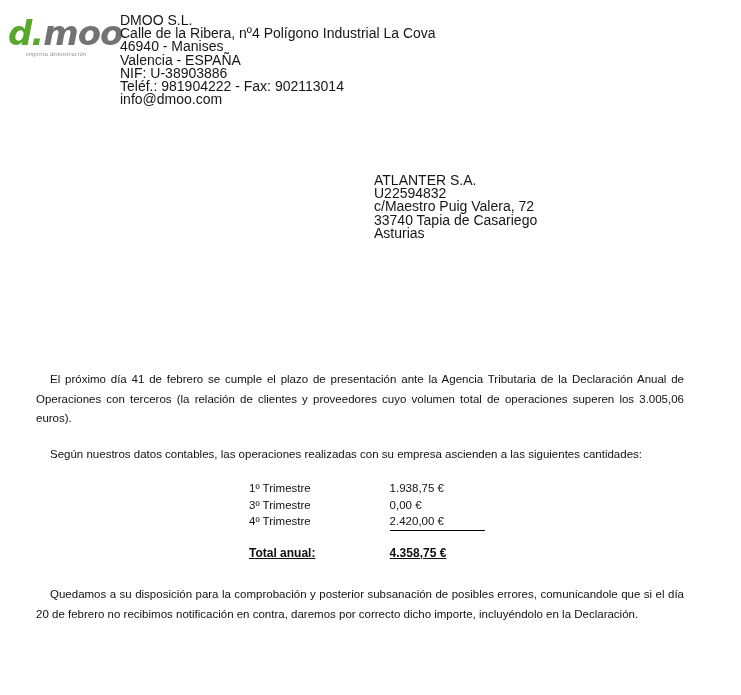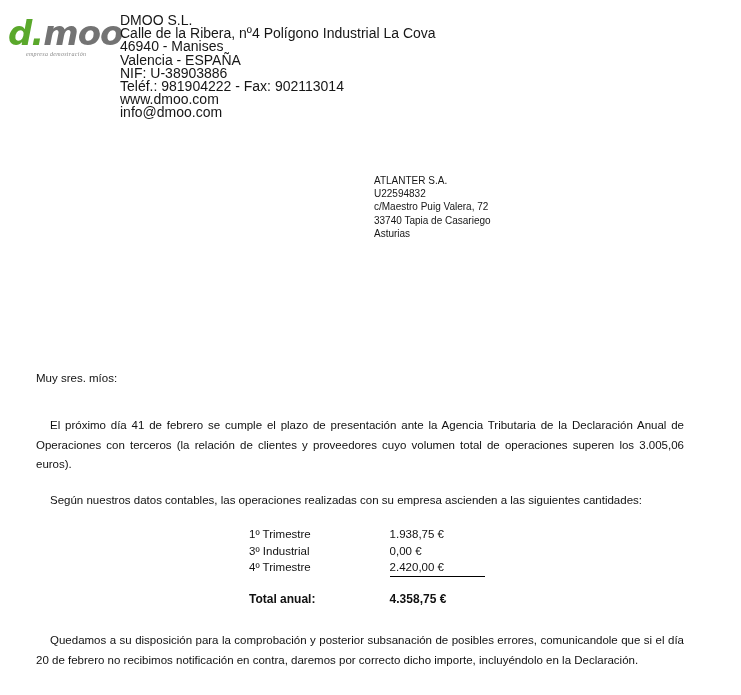--- a/index.html
+++ b/index.html
@@ -73,21 +73,21 @@
     color: #161616;
     white-space: nowrap;
   }
   .sender-line { display: block; }
 
   
   .recipient-block {
     position: absolute;
     left: 374px;
     top: 174px;
-    font-size: 10px;
+    font-size: 14px;
     line-height: 13.2px;
     color: #161616;
     white-space: nowrap;
   }
   .recipient-line { display: block; }
 
   
   .body-area {
     position: absolute;
     left: 36px;
@@ -133,20 +133,21 @@
   }
   .amounts .q-value {
     text-align: left;
     white-space: nowrap;
     padding-right: 6px;
   }
   .amounts tr.total-row td {
     font-weight: bold;
     font-size: 12px;
     padding-top: 9px;
+    text-decoration: underline;
   }
   .amounts tr.rule-row td {
     padding: 0;
     height: 5px;
   }
   .rule-cell {
     border-top: 1px solid #000000;
     height: 0;
     font-size: 0;
     line-height: 0;
@@ -168,49 +169,47 @@
       <div class="logo-tagline">empresa demostración</div>
     </div>
 
     <div class="sender-block">
       <span class="sender-line">DMOO S.L.</span>
       <span class="sender-line">Calle de la Ribera, nº4 Polígono Industrial La Cova</span>
       <span class="sender-line">46940 - Manises</span>
       <span class="sender-line">Valencia - ESPAÑA</span>
       <span class="sender-line">NIF: U-38903886</span>
       <span class="sender-line">Teléf.: 981904222 - Fax: 902113014</span>
-      <span class="sender-line">www.dmoo.com</span>
       <span class="sender-line">info@dmoo.com</span>
     </div>
   </div>
 
   <div class="recipient-block">
     <span class="recipient-line">ATLANTER S.A.</span>
     <span class="recipient-line">U22594832</span>
     <span class="recipient-line">c/Maestro Puig Valera, 72</span>
     <span class="recipient-line">33740 Tapia de Casariego</span>
     <span class="recipient-line">Asturias</span>
   </div>
 
   <div class="body-area">
 
-    <p class="salutation">Muy sres. míos:</p>
 
     <p class="para">El próximo día 41 de febrero se cumple el plazo de presentación ante la Agencia Tributaria de la Declaración Anual de Operaciones con terceros (la relación de clientes y proveedores cuyo volumen total de operaciones superen los 3.005,06 euros).</p>
 
     <p class="para">Según nuestros datos contables, las operaciones realizadas con su empresa ascienden a las siguientes cantidades:</p>
 
     <table class="amounts">
       <tbody>
         <tr>
           <td class="q-label">1º Trimestre</td>
           <td class="q-value">1.938,75 €</td>
         </tr>
         <tr>
-          <td class="q-label">3º Industrial</td>
+          <td class="q-label">3º Trimestre</td>
           <td class="q-value">0,00 €</td>
         </tr>
         <tr>
           <td class="q-label">4º Trimestre</td>
           <td class="q-value">2.420,00 €</td>
         </tr>
         <tr class="rule-row">
           <td></td>
           <td class="rule-cell"></td>
         </tr>

